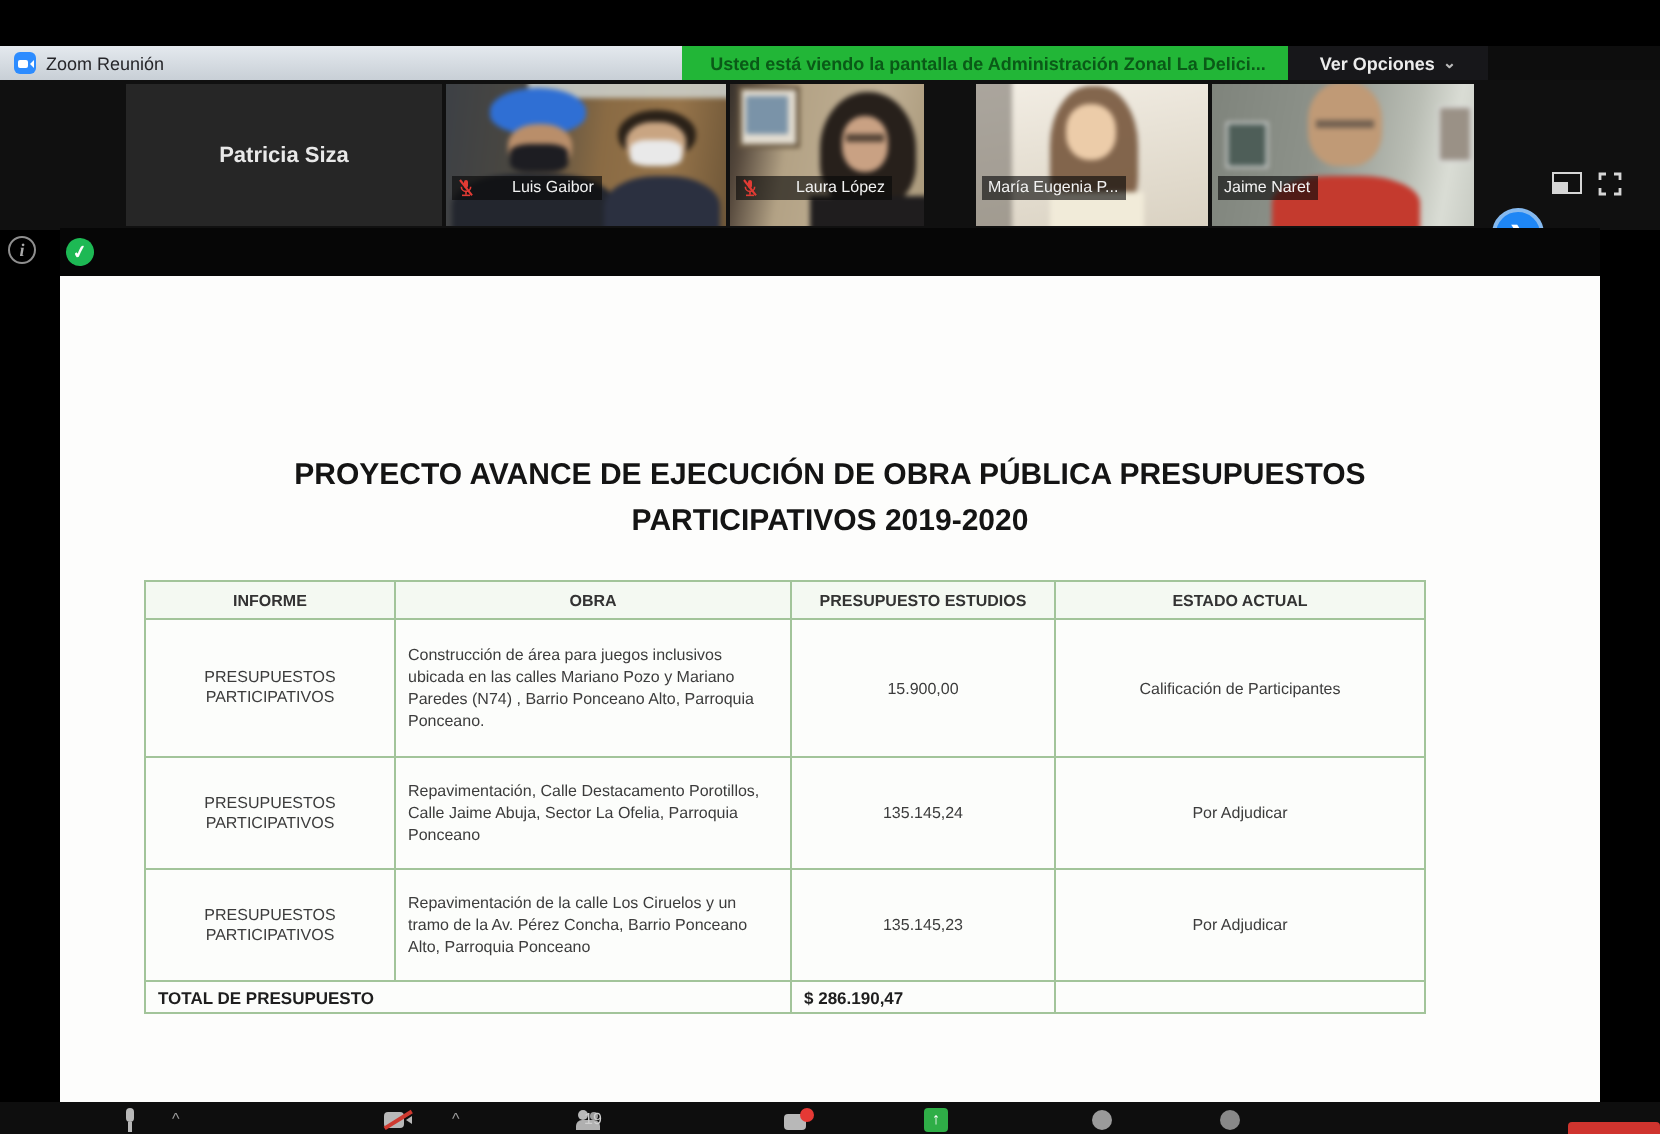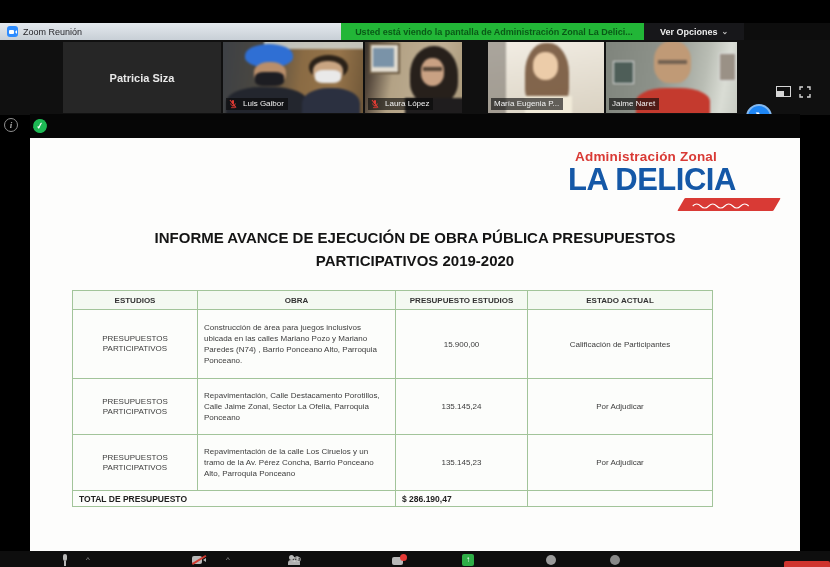--- a/index.html
+++ b/index.html
@@ -48,23 +48,23 @@
   
   .strip { position: absolute; top: 40px; left: 0; width: 830px; height: 75px; background: #101010; }
   .tile { position: absolute; top: 2px; height: 71px; background: #222; overflow: hidden; cursor: pointer; }
   .tile-patricia { left: 63px;  width: 158px; background: #262626; display: flex; align-items: center; justify-content: center; }
   .tile-luis     { left: 223px; width: 140px; }
   .tile-laura    { left: 365px; width: 97px; }
   .tile-maria    { left: 488px; width: 116px; outline: 2px solid #8ac63f; outline-offset: -2px; }
   .tile-jaime    { left: 606px; width: 131px; }
   .centered-name { color: #e8e8e8; font-size: 11px; font-weight: bold; }
   .name-label {
-    position: absolute; left: 3px; bottom: 3px; z-index: 3;
+    position: absolute; left: 3px; bottom: 13px; z-index: 3;
     background: rgba(8,8,8,.62); color: #f2f2f2; font-size: 8px; line-height: 10px;
-    padding: 1px 4px 1px 3px; display: flex; align-items: flex-start; gap: 6px;
+    padding: 1px 4px 1px 3px; display: flex; align-items: flex-start; gap: 19px;
     white-space: nowrap; max-width: 95%; overflow: hidden;
   }
   .scene { position: absolute; inset: -3px; filter: blur(1.3px); }
   .scene div { position: absolute; }
   
   .sc-luis { background: linear-gradient(97deg,#3c4046 0%,#4a4740 28%,#8a6b44 55%,#96744a 78%,#6b5436 100%); }
   .sc-luis .ceiling { top:0; left:30%; right:0; height:13%; background:#cfd3cf; opacity:.85; }
   .sc-luis .p1cap   { left:17%; top:7%;  width:33%; height:30%; background:#2f6fd4; border-radius:50% 50% 42% 42%; }
   .sc-luis .p1face  { left:23%; top:30%; width:22%; height:30%; background:#b98e6a; border-radius:45%; }
   .sc-luis .p1mask  { left:24%; top:43%; width:20%; height:18%; background:#1d1d22; border-radius:32%; }
@@ -278,60 +278,51 @@
       <span>❯</span>
     </div>
   </div>
 
   <div class="info-btn">i</div>
   <div class="screen-topbar"></div>
   <div class="check-badge">✓</div>
 
   <div class="doc">
 
-    <div class="logo">
-      <div class="logo-top">Administración Zonal</div>
-      <div class="logo-main">LA DELICIA</div>
-      <div class="logo-flag">
-        <svg width="70" height="8" viewBox="0 0 70 8">
-          <path d="M2 5 q4 -4 8 0 q4 4 8 0 q4 -4 8 0 q4 4 8 0 q4 -4 8 0 q4 4 8 0 q4 -4 8 0" fill="none" stroke="#fff" stroke-width="1.1"></path>
-        </svg>
-      </div>
-    </div>
 
     <div class="doc-title">
-      <div>INFORME AVANCE DE EJECUCIÓN DE OBRA PÚBLICA PRESUPUESTOS</div>
+      <div>PROYECTO AVANCE DE EJECUCIÓN DE OBRA PÚBLICA PRESUPUESTOS</div>
       <div>PARTICIPATIVOS 2019-2020</div>
     </div>
 
     <table class="budget-table">
       <colgroup>
         <col style="width:125px">
           <col style="width:198px">
           <col style="width:132px">
           <col style="width:185px">
       </colgroup>
       <thead>
         <tr>
-          <th>ESTUDIOS</th>
+          <th>INFORME</th>
           <th>OBRA</th>
           <th>PRESUPUESTO ESTUDIOS</th>
           <th>ESTADO ACTUAL</th>
         </tr>
       </thead>
       <tbody>
         <tr class="row-1">
           <td class="proyecto-cell">PRESUPUESTOS PARTICIPATIVOS</td>
           <td class="obra-cell">Construcción de área para juegos inclusivos ubicada en las calles Mariano Pozo y Mariano Paredes (N74) , Barrio Ponceano Alto, Parroquia Ponceano.</td>
           <td class="cell-center">15.900,00</td>
           <td class="cell-center">Calificación de Participantes</td>
         </tr>
         <tr class="row-2">
           <td class="proyecto-cell">PRESUPUESTOS PARTICIPATIVOS</td>
-          <td class="obra-cell">Repavimentación, Calle Destacamento Porotillos, Calle Jaime Zonal, Sector La Ofelia, Parroquia Ponceano</td>
+          <td class="obra-cell">Repavimentación, Calle Destacamento Porotillos, Calle Jaime Abuja, Sector La Ofelia, Parroquia Ponceano</td>
           <td class="cell-center">135.145,24</td>
           <td class="cell-center">Por Adjudicar</td>
         </tr>
         <tr class="row-3">
           <td class="proyecto-cell">PRESUPUESTOS PARTICIPATIVOS</td>
           <td class="obra-cell">Repavimentación de la calle Los Ciruelos y un tramo de la Av. Pérez Concha, Barrio Ponceano Alto, Parroquia Ponceano</td>
           <td class="cell-center">135.145,23</td>
           <td class="cell-center">Por Adjudicar</td>
         </tr>
         <tr class="row-total">

